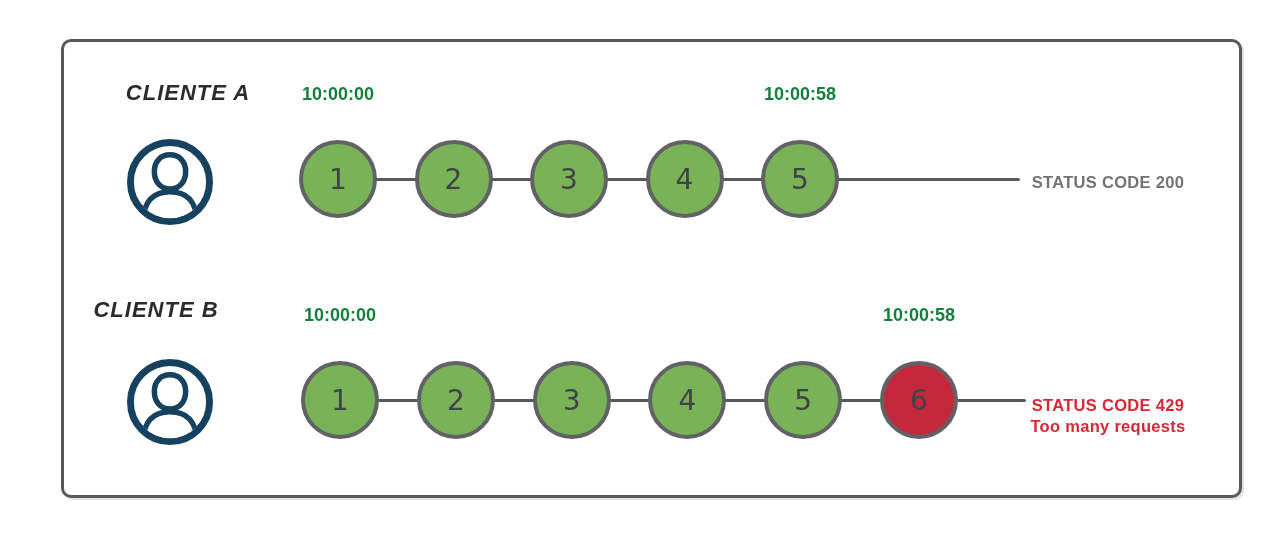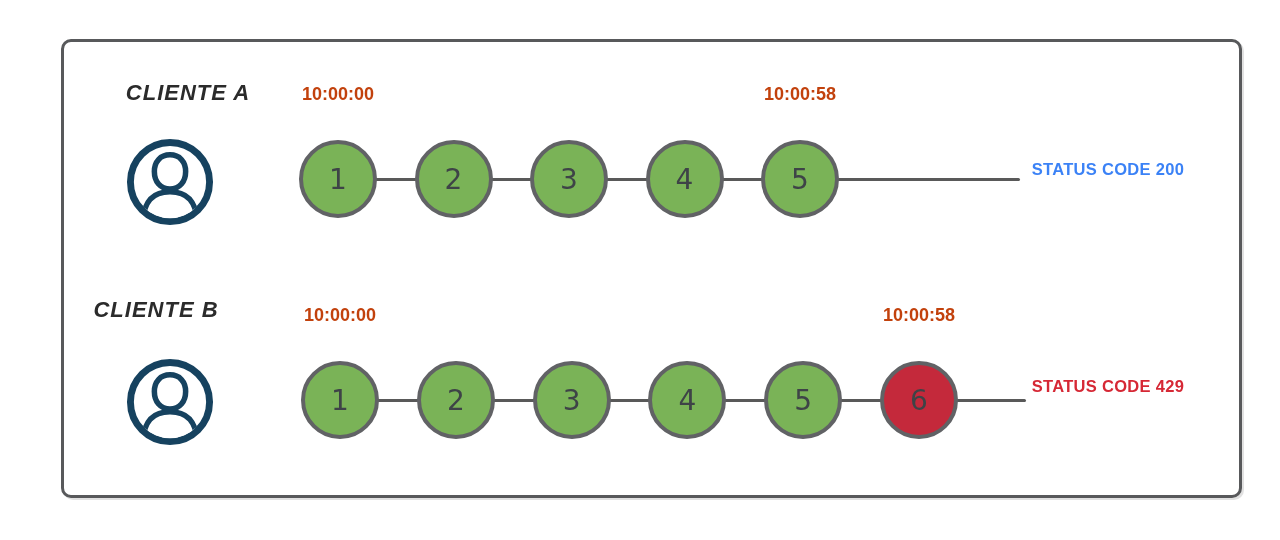--- a/index.html
+++ b/index.html
@@ -9,21 +9,21 @@
   .frame{position:absolute;left:61px;top:39px;width:1181px;height:459px;
          border:3px solid var(--frame,#58595B);border-radius:10px;
          box-sizing:border-box;background:#fff;
          box-shadow:2px 2px 0 rgba(88,89,91,0.18);}
   .row{position:absolute;inset:0;pointer-events:none;}
   .abs{position:absolute;}
   .label{width:220px;text-align:center;
          font:italic 700 22px "Liberation Sans",sans-serif;
          letter-spacing:1px;color:#2b2b2b;}
   .ts{width:140px;text-align:center;
-      font:700 18px "Liberation Sans",sans-serif;color:#c2410c;}
+      font:700 18px "Liberation Sans",sans-serif;color:#15803d;}
   .avatar{color:var(--avatar,#16425F);}
   .circle{position:absolute;width:78px;height:78px;border-radius:50%;
           box-sizing:border-box;border:4px solid var(--circle-border,#616265);
           display:flex;align-items:center;justify-content:center;
           font:400 28px "DejaVu Sans",sans-serif;color:#3E4347;}
   .circle.ok{background:var(--ok,#7AB357);}
   .circle.blocked{background:var(--blocked,#C4293B);}
   .line{position:absolute;height:3px;background:var(--connector,#595959);
         border-radius:2px;}
   .status{width:190px;text-align:center;
@@ -52,43 +52,44 @@
 <div class="canvas">
   <div class="frame"></div>
   <div id="rows">
       <div class="row">
     <div class="abs label" style="left: 62px; top: 80px; width: 220px; margin-left: 16px;">CLIENTE A</div>
     <svg class="abs avatar" viewBox="0 0 100 100" style="left: 124px; top: 136px; width: 92px; height: 92px;">
           <use href="#avatar-sym"></use>
         </svg>
     <div class="abs ts" style="left: 268px; top: 84px; width: 140px;">10:00:00</div>
     <div class="abs ts" style="left: 730px; top: 84px; width: 140px;">10:00:58</div>
-    <div class="abs status" style="left: 1013px; top: 159px; width: 190px; color: #3b82f6;">
+    <div class="abs status" style="left: 1013px; top: 172px; width: 190px; color: #737373;">
       <div class="status-line">STATUS CODE 200</div>
     </div>
   <div class="line" style="left: 374px; top: 177.5px; width: 43.5px; height: 3px;"></div>
         <div class="line" style="left: 489.5px; top: 177.5px; width: 43.5px; height: 3px;"></div>
         <div class="line" style="left: 605px; top: 177.5px; width: 43.5px; height: 3px;"></div>
         <div class="line" style="left: 720.5px; top: 177.5px; width: 43.5px; height: 3px;"></div>
         <div class="line" style="left: 836px; top: 177.5px; width: 184px; height: 3px;"></div>
         <div class="circle ok" style="left: 299px; top: 140px; width: 78px; height: 78px;">1</div>
         <div class="circle ok" style="left: 414.5px; top: 140px; width: 78px; height: 78px;">2</div>
         <div class="circle ok" style="left: 530px; top: 140px; width: 78px; height: 78px;">3</div>
         <div class="circle ok" style="left: 645.5px; top: 140px; width: 78px; height: 78px;">4</div>
         <div class="circle ok" style="left: 761px; top: 140px; width: 78px; height: 78px;">5</div>
       </div>
       <div class="row">
     <div class="abs label" style="left: 46px; top: 297px; width: 220px;">CLIENTE B</div>
     <svg class="abs avatar" viewBox="0 0 100 100" style="left: 124px; top: 356px; width: 92px; height: 92px;">
           <use href="#avatar-sym"></use>
         </svg>
     <div class="abs ts" style="left: 270px; top: 305px; width: 140px;">10:00:00</div>
     <div class="abs ts" style="left: 849px; top: 305px; width: 140px;">10:00:58</div>
-    <div class="abs status" style="left: 1013px; top: 376px; width: 190px; color: rgb(214, 40, 53);">
+    <div class="abs status" style="left: 1013px; top: 395px; width: 190px; color: rgb(214, 40, 53);">
       <div class="status-line">STATUS CODE 429</div>
+      <div class="status-line">Too many requests</div>
     </div>
   <div class="line" style="left: 376px; top: 398.5px; width: 43.8px; height: 3px;"></div>
         <div class="line" style="left: 491.8px; top: 398.5px; width: 43.8px; height: 3px;"></div>
         <div class="line" style="left: 607.6px; top: 398.5px; width: 43.8px; height: 3px;"></div>
         <div class="line" style="left: 723.4px; top: 398.5px; width: 43.8px; height: 3px;"></div>
         <div class="line" style="left: 839.2px; top: 398.5px; width: 43.8px; height: 3px;"></div>
         <div class="line" style="left: 955px; top: 398.5px; width: 71px; height: 3px;"></div>
         <div class="circle ok" style="left: 301px; top: 361px; width: 78px; height: 78px;">1</div>
         <div class="circle ok" style="left: 416.8px; top: 361px; width: 78px; height: 78px;">2</div>
         <div class="circle ok" style="left: 532.6px; top: 361px; width: 78px; height: 78px;">3</div>

